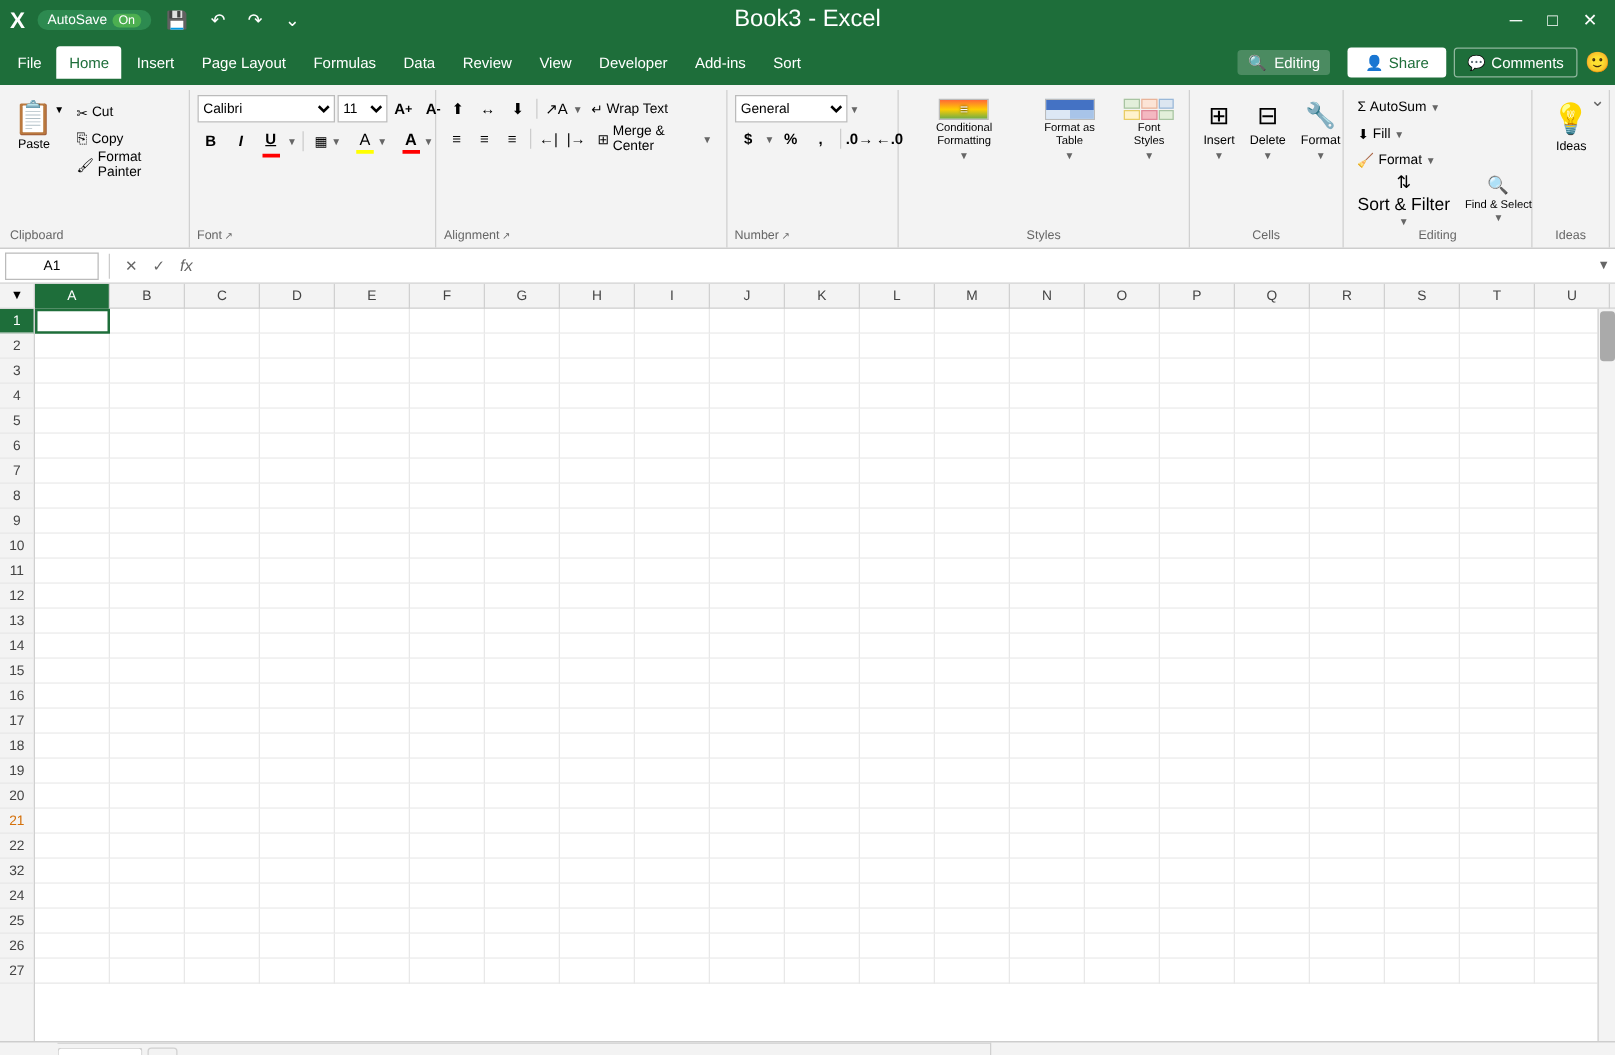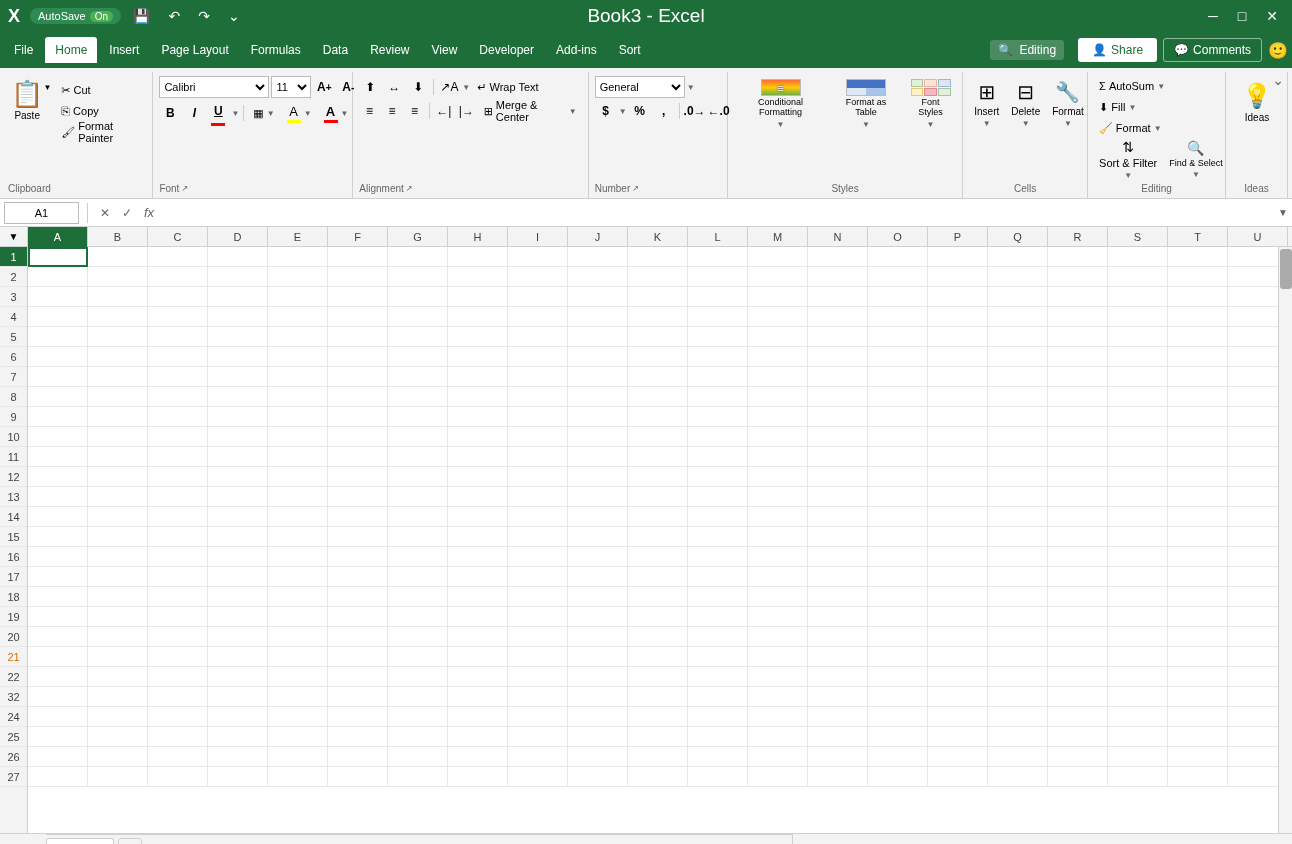--- a/index.html
+++ b/index.html
@@ -547,21 +547,21 @@
               <span class="dropdown-arrow">▼</span>
             </div>
             <div class="ribbon-btn-small">
               <span>🧹</span>
               <span>Format</span>
               <span class="dropdown-arrow">▼</span>
             </div>
             <div style="display:flex; gap:2px;">
               <div class="ribbon-btn" style="height:40px; font-size:9px; min-width:40px; flex-direction:column;">
                 <span style="font-size:14px;">⇅</span>
-                <span style="font-size:11px; white-space:nowrap;">Sort &amp; Filter</span>
+                <span style="font-size:14px; white-space:nowrap;">Sort &amp; Filter</span>
                 <span class="dropdown-arrow">▼</span>
               </div>
               <div class="ribbon-btn" style="height:40px; font-size:9px; min-width:40px; flex-direction:column;">
                 <span style="font-size:14px;">🔍</span>
                 <span style="font-size:9px; white-space:nowrap;">Find &amp; Select</span>
                 <span class="dropdown-arrow">▼</span>
               </div>
             </div>
           </div>
           <span class="ribbon-group-label">

